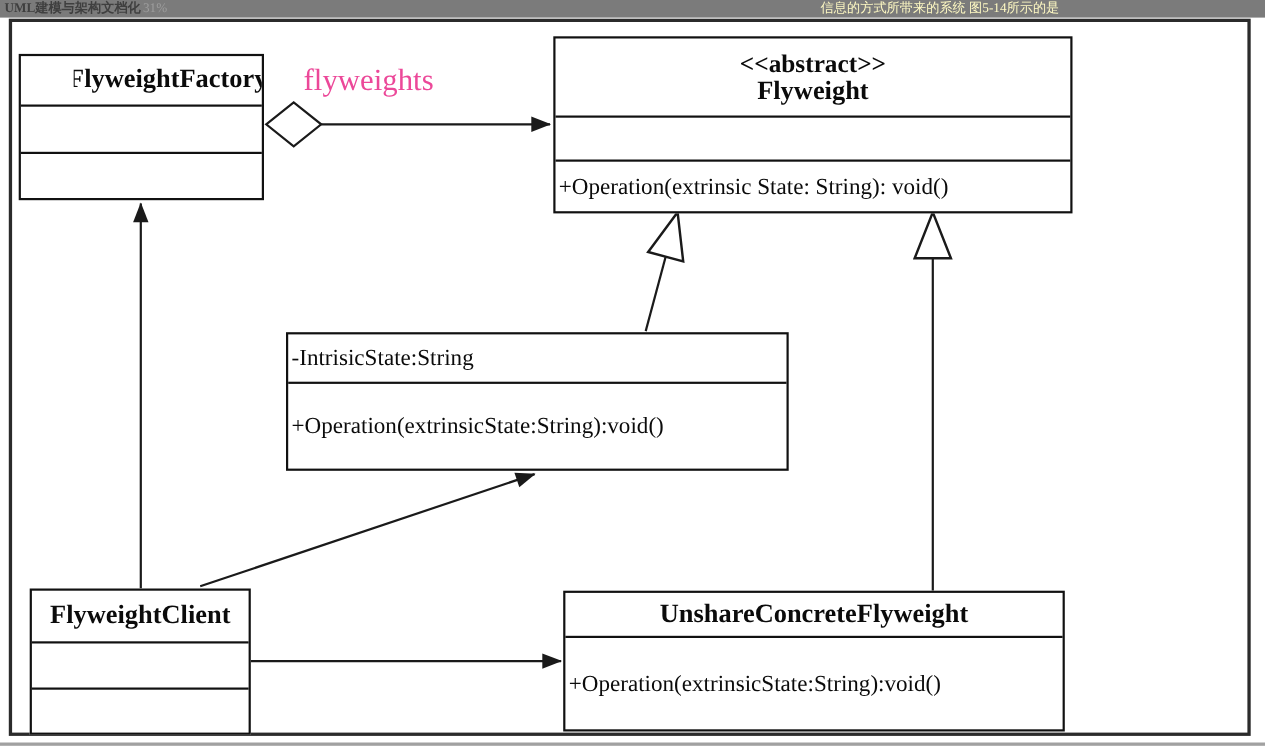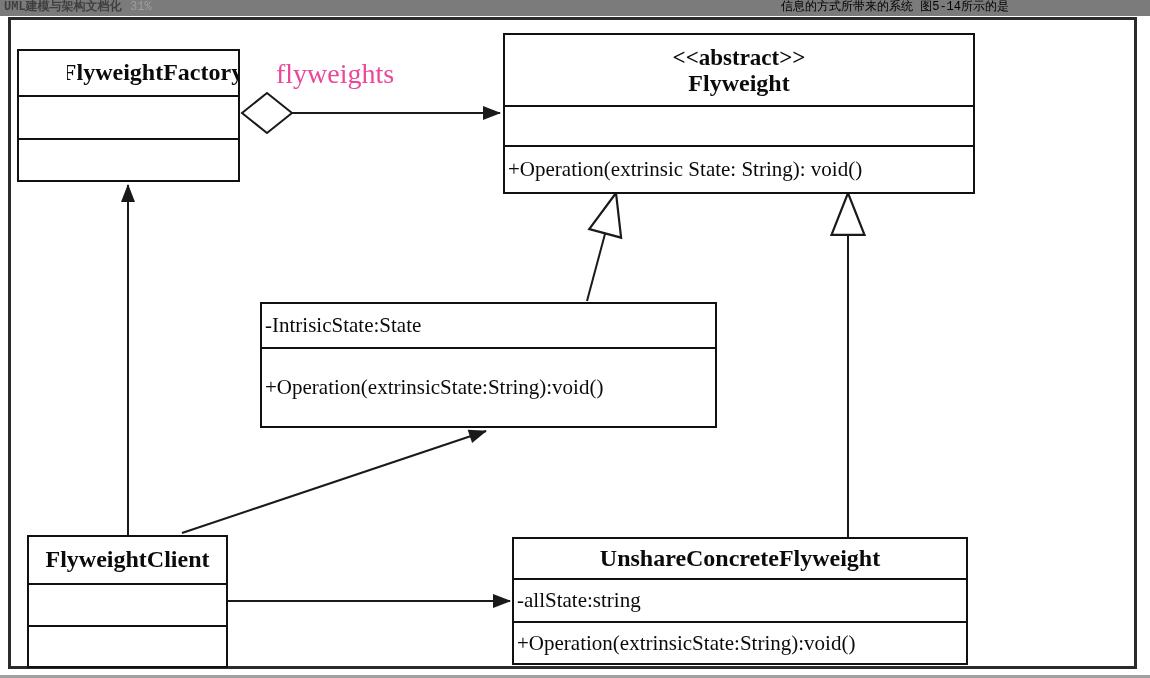--- a/index.html
+++ b/index.html
@@ -4,26 +4,26 @@
 <style>
   html,body{margin:0;padding:0;}
   body{
     width:1150px;height:678px;position:relative;overflow:hidden;
     background:#ffffff;font-family:"Liberation Serif","DejaVu Serif",serif;
   }
   
   .header-bar{
     position:absolute;left:0;top:0;width:1150px;height:16px;
     background:#7b7b7b;overflow:hidden;
-    font-family:Liberation Mono, monospace;
+    font-family:Liberation Serif, serif;
   }
   .header-bar span{position:absolute;top:0;font-size:12px;line-height:15px;white-space:nowrap;}
   .doc-title{left:4px;color:#3f3f3f;font-weight:bold;}
   .zoom-pct{left:130px;color:#9e9e9e;}
-  .header-right{left:781px;color:#000000;}
+  .header-right{left:746px;color:#fef9c3;}
   
   .bottom-strip{position:absolute;left:0;top:675px;width:1150px;height:3px;background:#a1a1a1;}
   .diagram-frame{
     position:absolute;left:8px;top:17px;width:1129px;height:652px;
     background:#ffffff;border:3px solid #2b2b2b;box-sizing:border-box;
   }
   
   .uml-class{
     position:absolute;background:#ffffff;border:2px solid #111111;
     box-sizing:border-box;display:flex;flex-direction:column;color:#0b0b0b;
@@ -110,33 +110,30 @@
     <span class="name-text">Flyweight</span>
   </div>
   <div class="cmp m1"></div>
   <div class="cmp member m2">
     <span class="member-text">+Operation(extrinsic State: String): void()</span>
   </div>
 </div>
 
 <div class="uml-class" id="box-concrete">
   <div class="cmp member m1">
-    <span class="member-text">-IntrisicState:State</span>
+    <span class="member-text">-IntrisicState:String</span>
   </div>
   <div class="cmp member m2">
     <span class="member-text">+Operation(extrinsicState:String):void()</span>
   </div>
 </div>
 
 <div class="uml-class" id="box-unshare">
   <div class="cmp title t">
     <span class="name-text">UnshareConcreteFlyweight</span>
-  </div>
-  <div class="cmp member m1">
-    <span class="member-text">-allState:string</span>
   </div>
   <div class="cmp member m2">
     <span class="member-text">+Operation(extrinsicState:String):void()</span>
   </div>
 </div>
 
 <div class="uml-class" id="box-client">
   <div class="cmp title t">
     <span class="name-text">FlyweightClient</span>
   </div>

